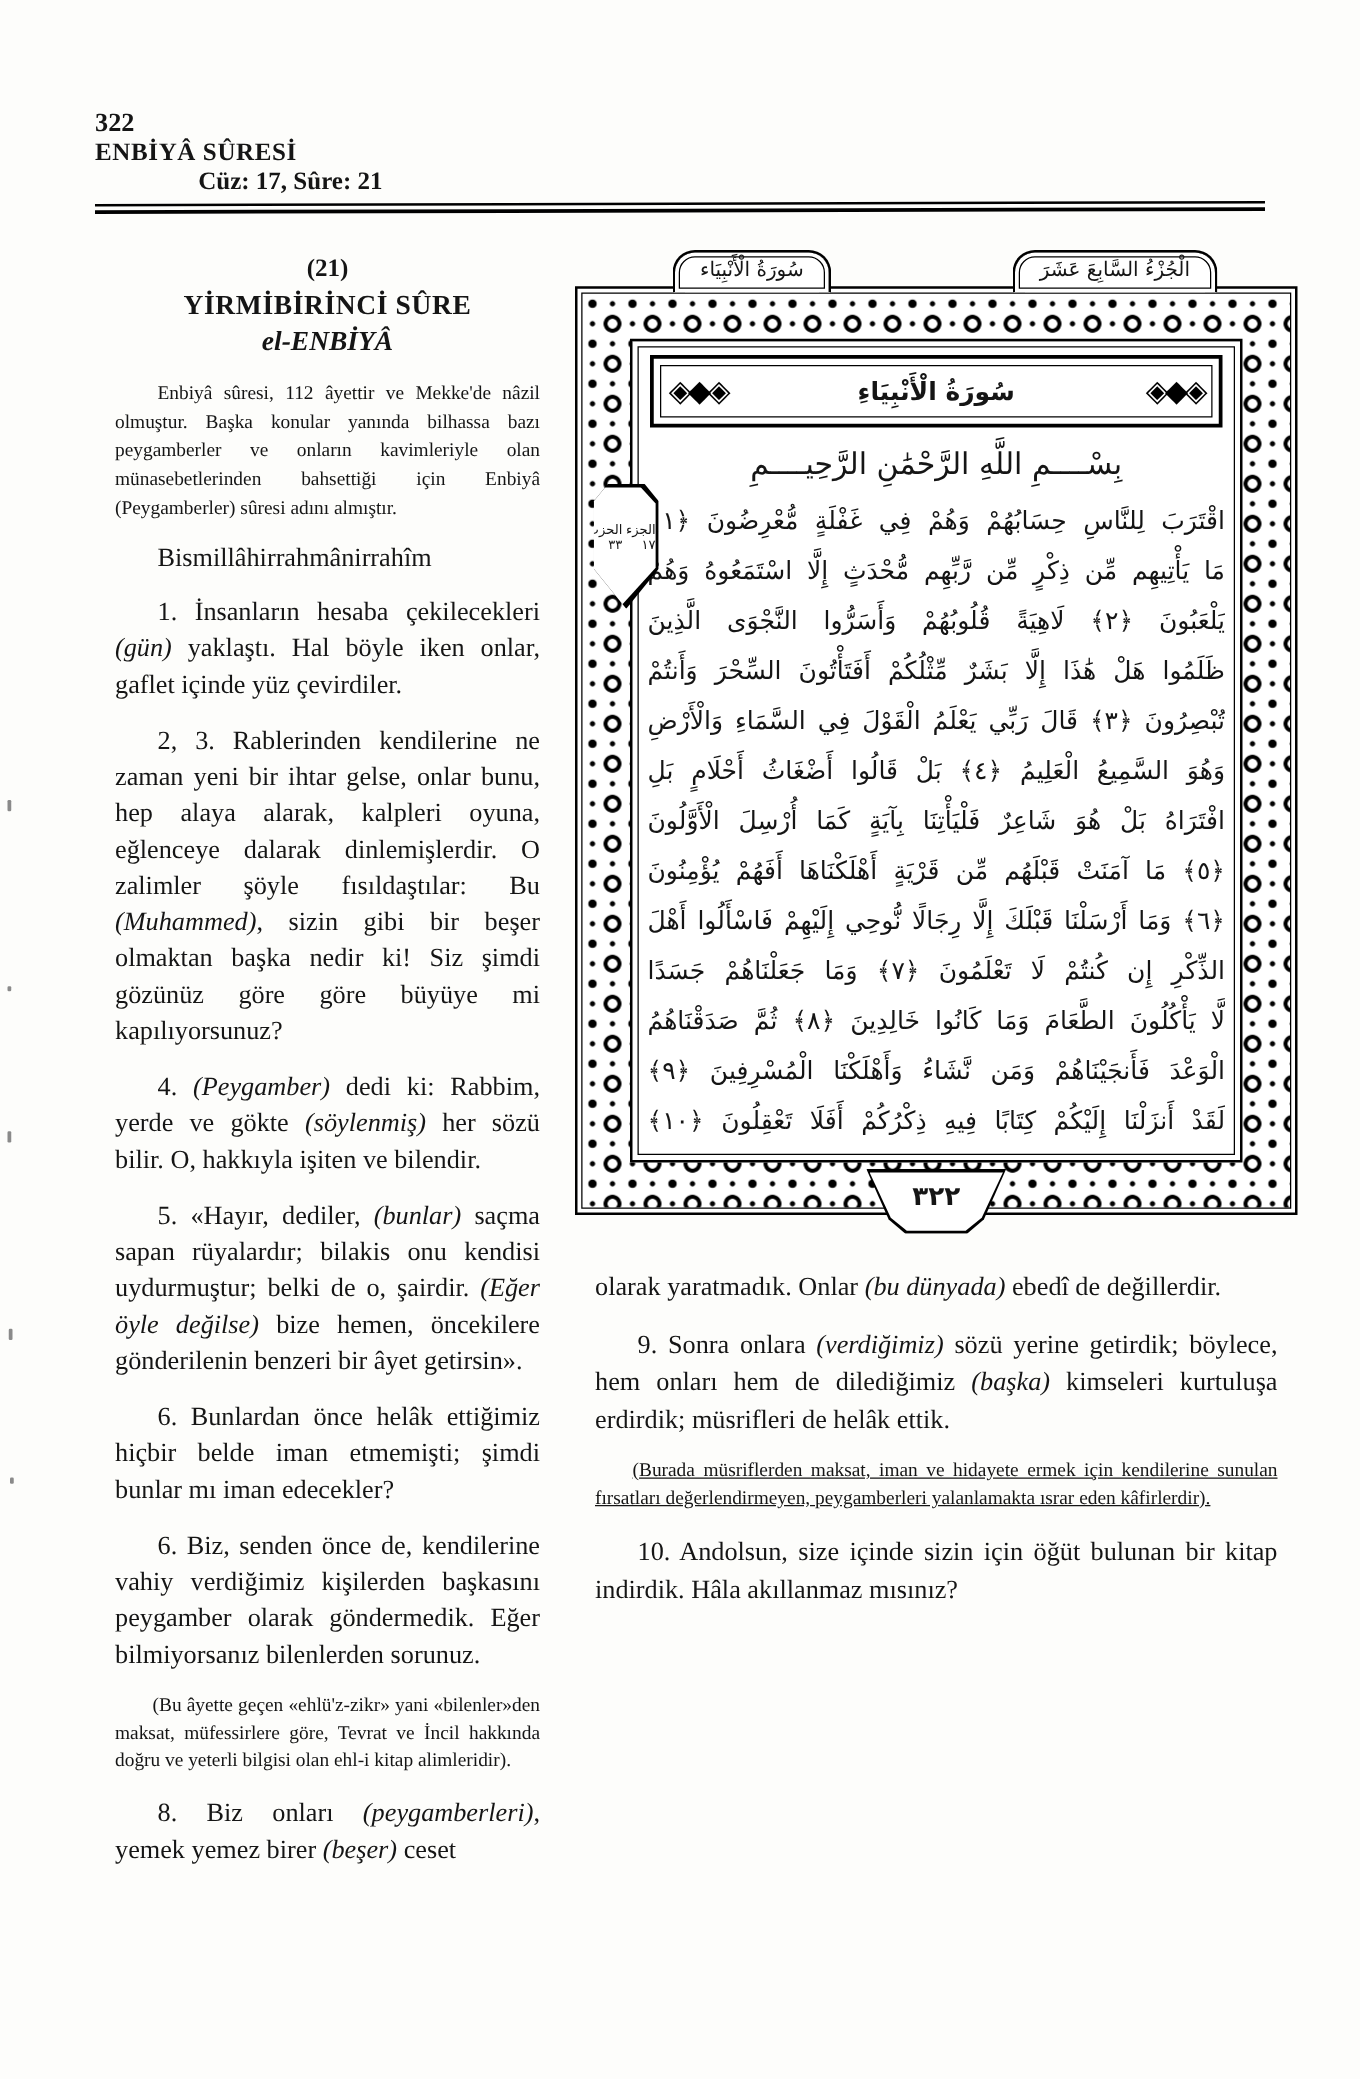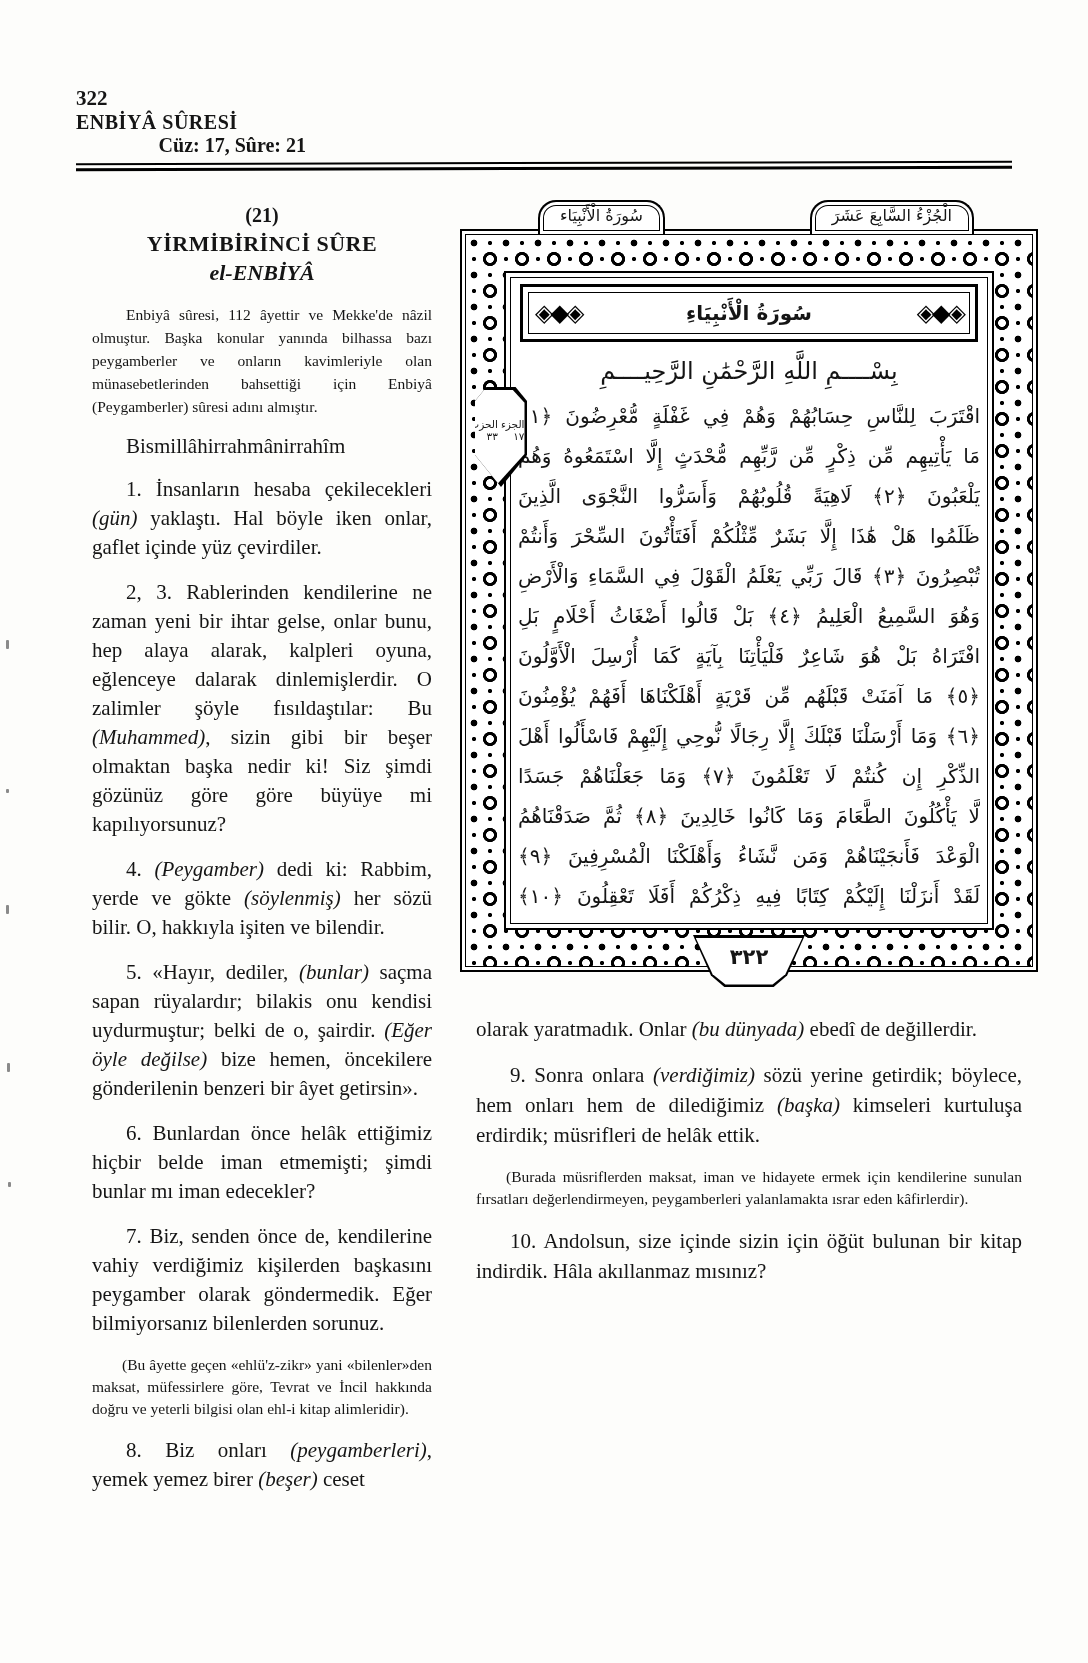--- a/index.html
+++ b/index.html
@@ -99,21 +99,21 @@
   }
   .pnum-inner{
     flex:1;margin:2.5px;background:#fff;
     clip-path:polygon(0 0,100% 0,84% 78%,72% 100%,28% 100%,16% 78%);
     display:flex;align-items:center;justify-content:center;
     font-family:"DejaVu Sans", sans-serif;font-size:21px;font-weight:bold;direction:rtl;padding-bottom:8px;
   }
 
   .rcol-text{margin-top:42px;}
   .rcol-text .p-verse{margin-top:9px;}
-  .rcol-text .p-note{margin-top:8px;}
+  .rcol-text .p-note{margin-top:8px;text-decoration:underline;}
 
   
   .artifact{position:absolute;width:3px;height:9px;background:#8a8a8a;border-radius:1px;}
   .a1{left:6px;top:640px;}
   .a2{left:6px;top:789px;height:4px;}
   .a3{left:6px;top:905px;}
   .a4{left:7px;top:1063px;}
   .a5{left:8px;top:1182px;height:5px;}
 </style>
 </head>
@@ -137,21 +137,21 @@
         <div class="sura-name">el-ENBİYÂ</div>
       </div>
       <p class="p-intro">Enbiyâ sûresi, 112 âyettir ve Mekke'de nâzil olmuştur. Başka konular yanında bilhassa bazı peygamberler ve onların kavimleriyle olan münasebetlerinden bahsettiği için Enbiyâ (Peygamberler) sûresi adını almıştır.</p>
       <p class="p-basmala">Bismillâhirrahmânirrahîm</p>
 
       <p class="p-verse">1. İnsanların hesaba çekilecekleri <i>(gün)</i> yaklaştı. Hal böyle iken onlar, gaflet içinde yüz çevirdiler.</p>
       <p class="p-verse">2, 3. Rablerinden kendilerine ne zaman yeni bir ihtar gelse, onlar bunu, hep alaya alarak, kalpleri oyuna, eğlenceye dalarak dinlemişlerdir. O zalimler şöyle fısıldaştılar: Bu <i>(Muhammed)</i>, sizin gibi bir beşer olmaktan başka nedir ki! Siz şimdi gözünüz göre göre büyüye mi kapılıyorsunuz?</p>
       <p class="p-verse">4. <i>(Peygamber)</i> dedi ki: Rabbim, yerde ve gökte <i>(söylenmiş)</i> her sözü bilir. O, hakkıyla işiten ve bilendir.</p>
       <p class="p-verse">5. «Hayır, dediler, <i>(bunlar)</i> saçma sapan rüyalardır; bilakis onu kendisi uydurmuştur; belki de o, şairdir. <i>(Eğer öyle değilse)</i> bize hemen, öncekilere gönderilenin benzeri bir âyet getirsin».</p>
       <p class="p-verse">6. Bunlardan önce helâk ettiğimiz hiçbir belde iman etmemişti; şimdi bunlar mı iman edecekler?</p>
-      <p class="p-verse">7. Biz, senden önce de, kendilerine vahiy verdiğimiz kişilerden başkasını peygamber olarak göndermedik. Eğer bilmiyorsanız bilenlerden sorunuz.</p>
+      <p class="p-verse">6. Biz, senden önce de, kendilerine vahiy verdiğimiz kişilerden başkasını peygamber olarak göndermedik. Eğer bilmiyorsanız bilenlerden sorunuz.</p>
       <p class="p-note">(Bu âyette geçen «ehlü'z-zikr» yani «bilenler»den maksat, müfessirlere göre, Tevrat ve İncil hakkında doğru ve yeterli bilgisi olan ehl-i kitap alimleridir).</p>
       <p class="p-verse">8. Biz onları <i>(peygamberleri)</i>, yemek yemez birer <i>(beşer)</i> ceset</p>
     </div>
 
     <div class="rcol">
 
       <div class="mushaf">
         <div class="tab tab-right">الْجُزْءُ السَّابِعَ عَشَرَ</div>
         <div class="tab tab-left">سُورَةُ الْأَنْبِيَاء</div>
 

